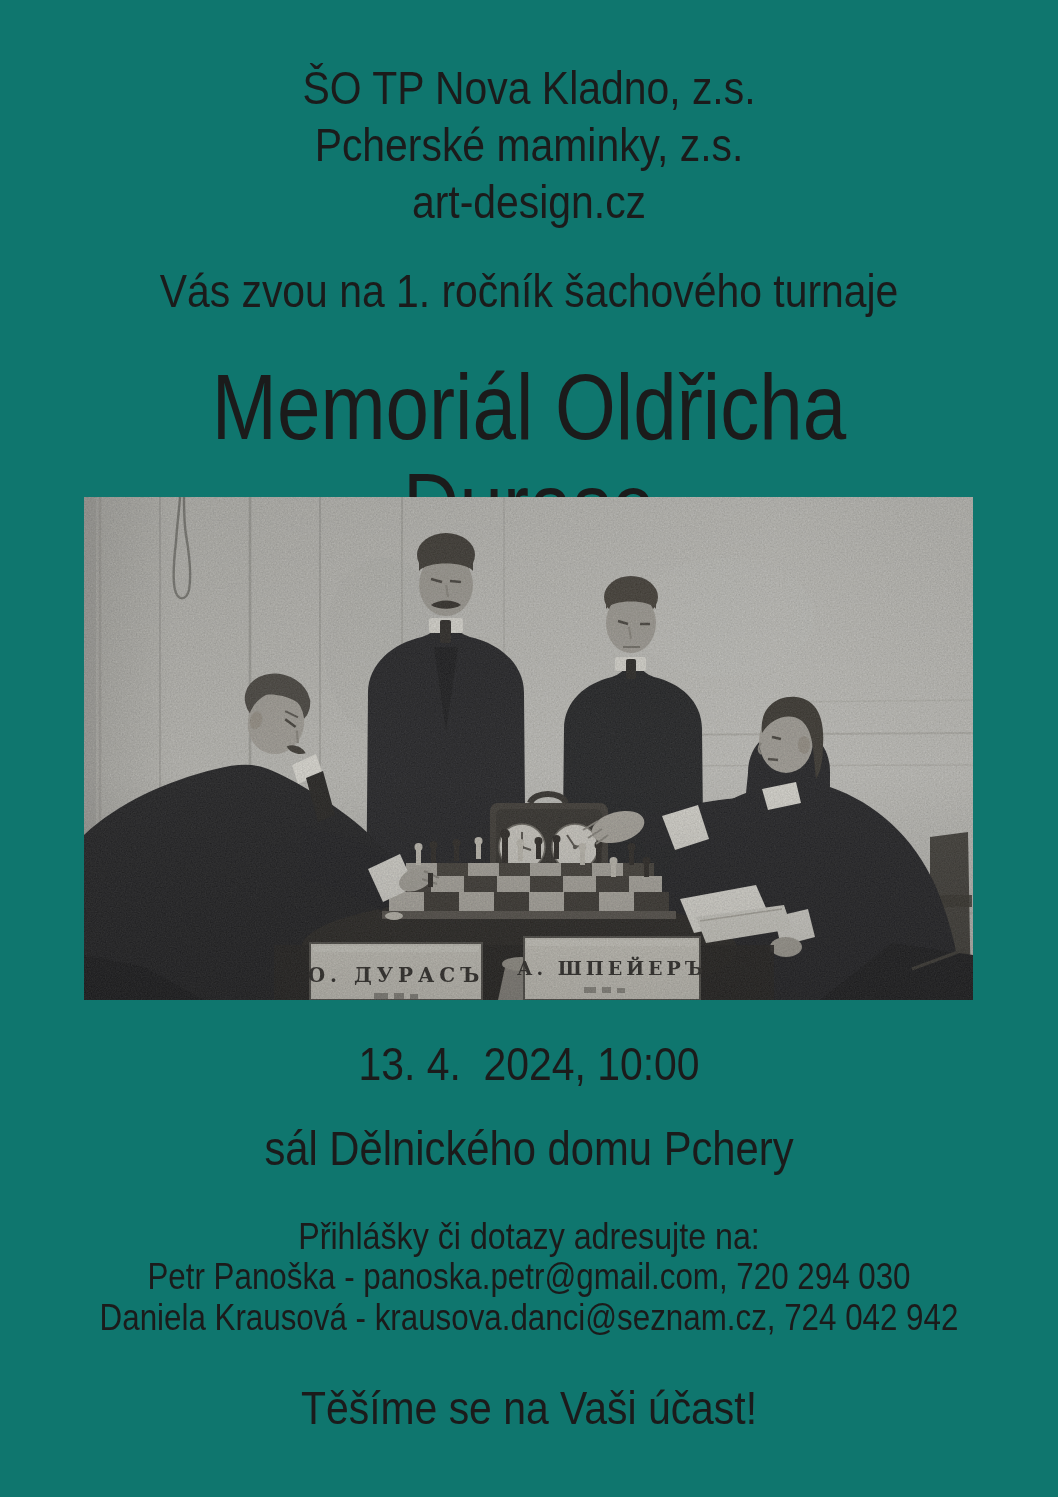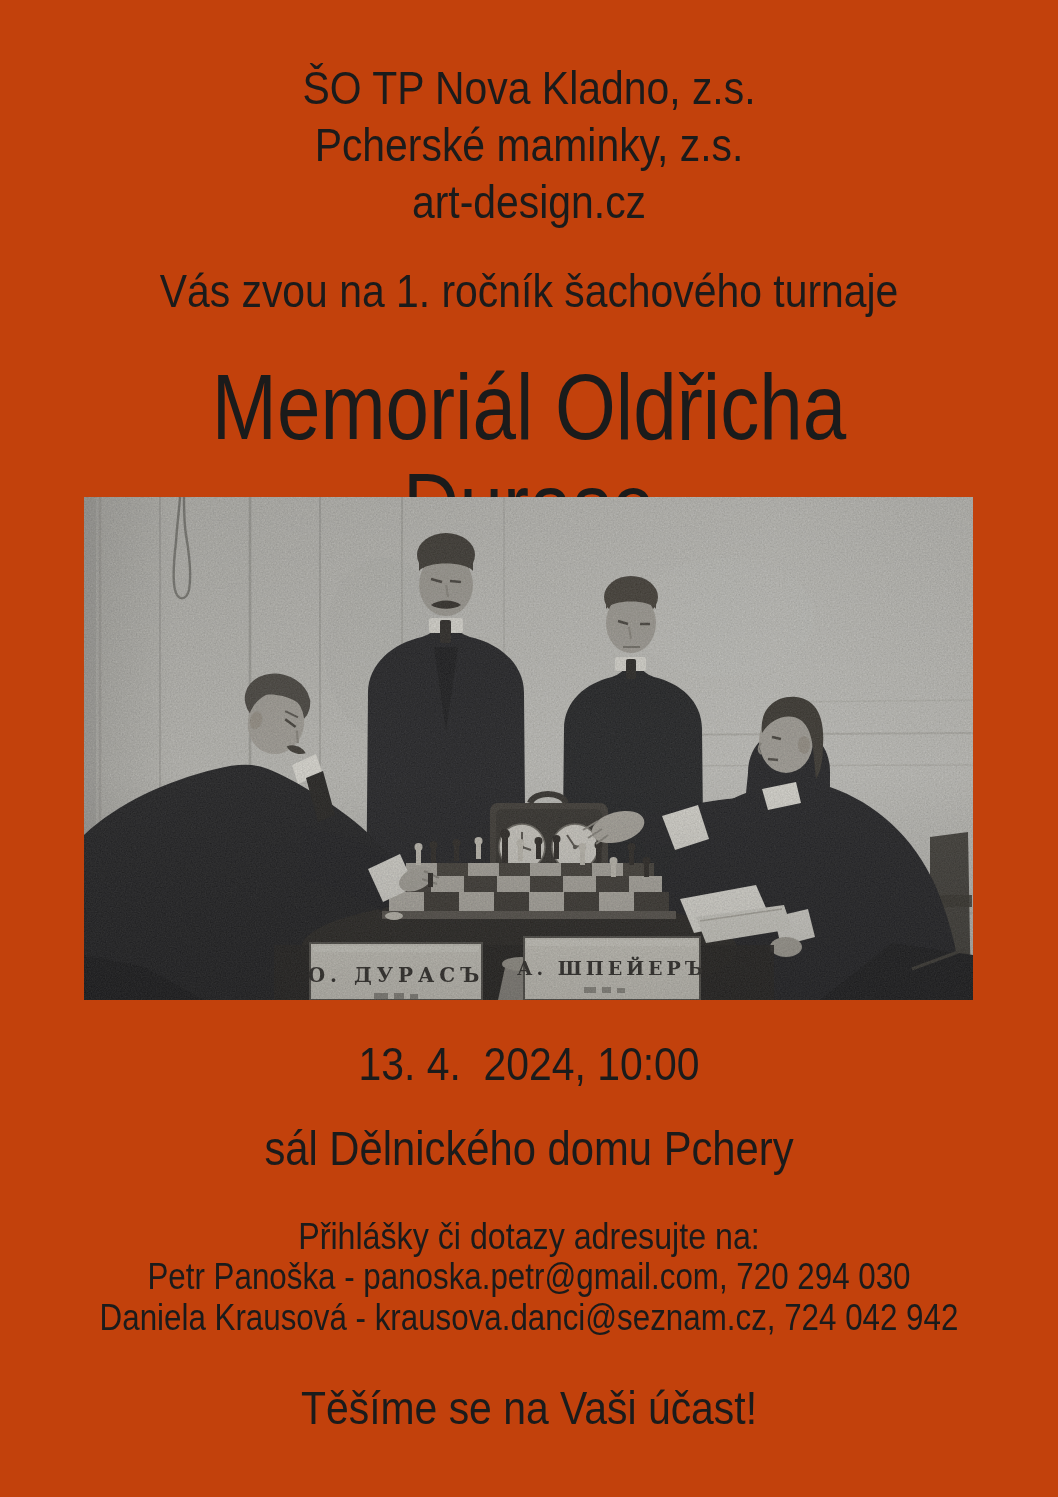--- a/index.html
+++ b/index.html
@@ -1,17 +1,17 @@
 <!DOCTYPE html>
 <html><head>
 <meta charset="utf-8">
 <style>
   html,body { margin:0; padding:0; background:#ffffff; }
   .poster {
-    position:relative; width:1058px; height:1497px; background:#c2410c;
+    position:relative; width:1058px; height:1497px; background:#0f766e;
     font-family:"Liberation Sans","DejaVu Sans",sans-serif; color:#1b1b1b;
     overflow:hidden;
   }
   .tl {
     position:absolute; left:0; width:1058px; text-align:center;
     white-space:pre-wrap; line-height:1.08; color:#1b1b1b;
   }
   .cond  { transform:scaleX(0.87); transform-origin:50% 50%; }
   .cond2 { transform:scaleX(0.85); transform-origin:50% 50%; }
   .fs47 { font-size:47px; }

